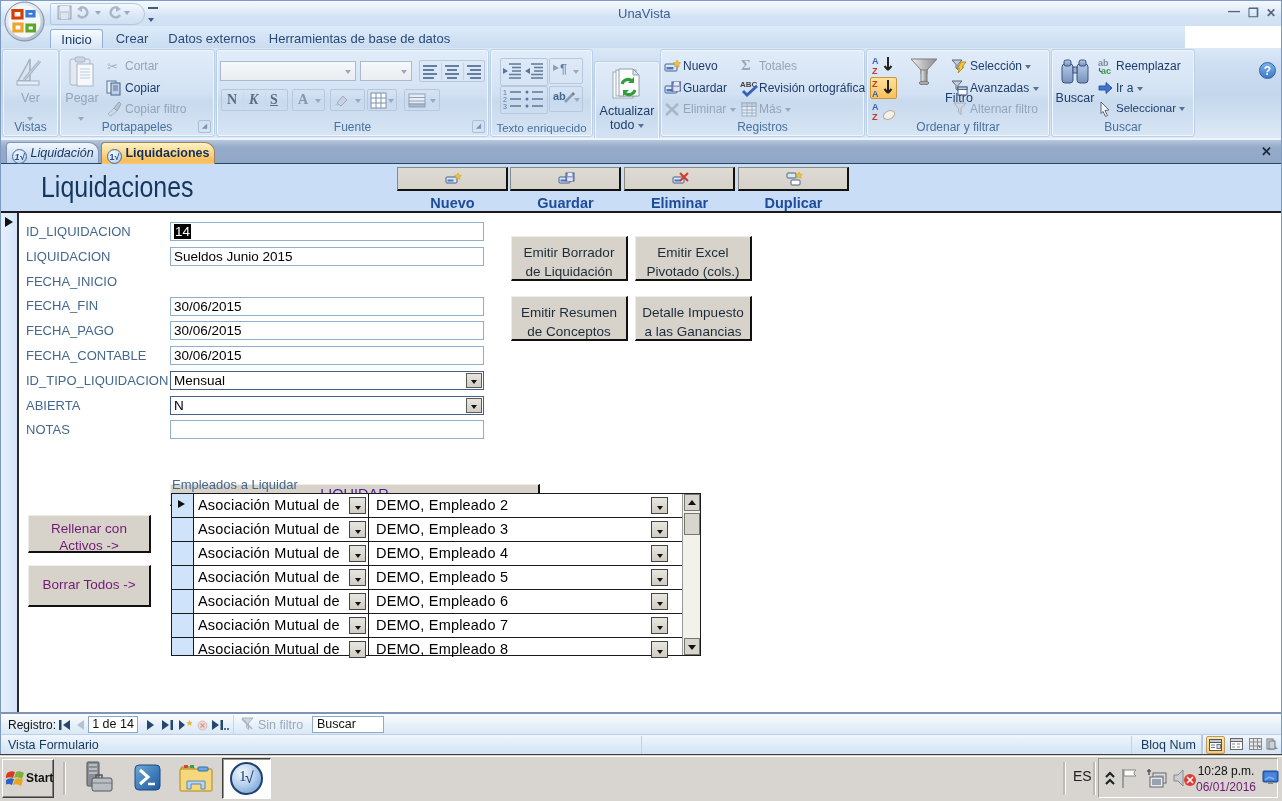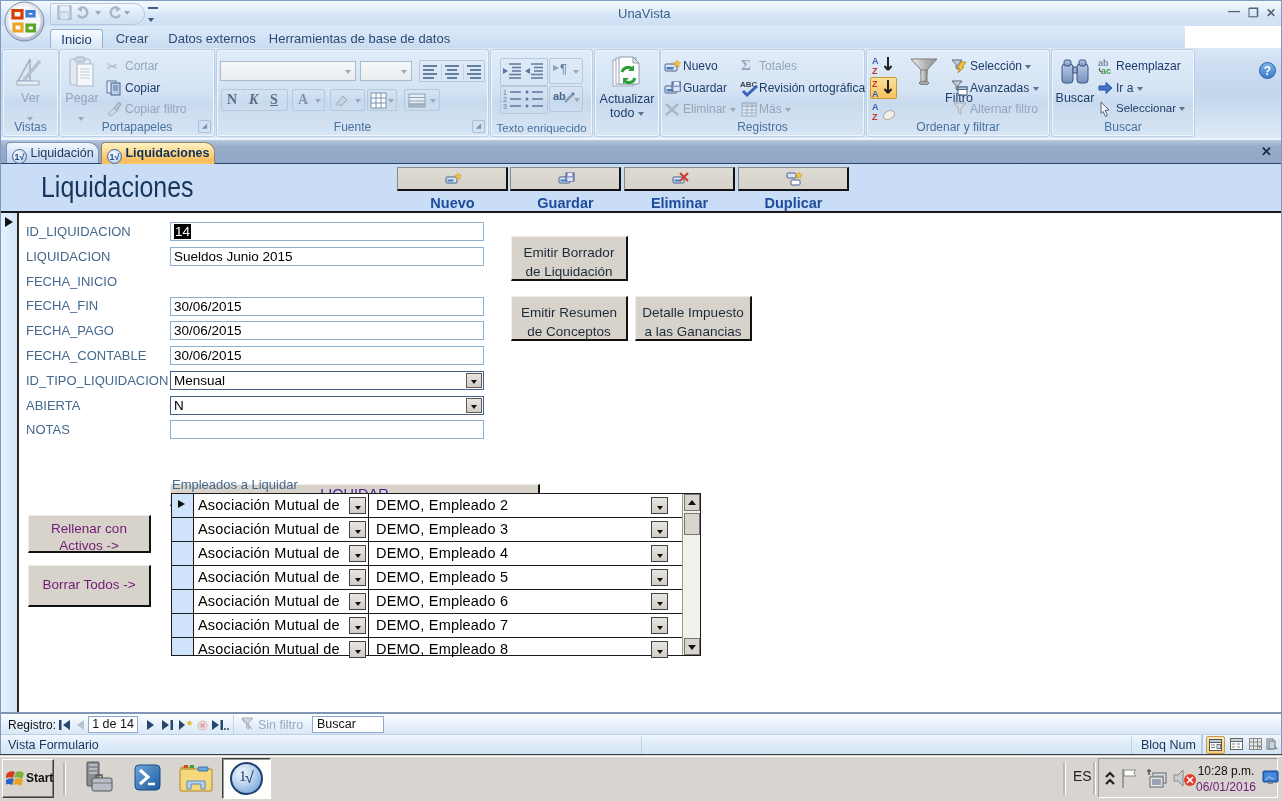--- a/index.html
+++ b/index.html
@@ -17,21 +17,21 @@
 .rgroup{top:1px;height:86px;background:linear-gradient(#e1ecf9,#d3e2f3 50%,#c8daee 60%,#d7e5f4);border:1px solid #bbcfe6;border-radius:3px;box-shadow:0 0 0 1px #eef5fc inset;}
 .rglabel{bottom:2px;left:0;right:0;text-align:center;font-size:12px;color:#48719e;position:absolute;}
 .rlauncher{position:absolute;right:3px;bottom:3px;width:11px;height:11px;border:1px solid #aabfd8;border-radius:2px;color:#7d94b4;font-size:7px;line-height:10px;text-align:center;}
 .smalltxt{font-size:12px;color:#1e3d6b;white-space:nowrap;}
 .graytxt{color:#96a4b8 !important;}
 .dd{display:inline-block;width:0;height:0;border-left:3px solid transparent;border-right:3px solid transparent;border-top:4px solid #5a718f;vertical-align:middle;}
 .dd.g{border-top-color:#9aa8ba;}
 
 #doctabs{left:0;top:140px;width:1282px;height:24px;background:linear-gradient(#b7c8de,#96acc9 30%,#90a7c6);border-bottom:1px solid #26466a;box-sizing:border-box;}
 .dtab{top:2px;height:22px;font-size:12.5px;line-height:22px;box-sizing:border-box;}
-#dtab1{left:6px;width:93px;height:21px;background:linear-gradient(#f2f7fd,#d9e6f7 45%,#bed3ee);border:1px solid #8095b5;border-bottom:none;color:#16365d;line-height:21px;border-radius:4px 10px 0 0;}
+#dtab1{left:6px;width:93px;height:21px;background:linear-gradient(#f2f7fd,#d9e6f7 45%,#bed3ee);border:1px solid #8095b5;border-bottom:none;color:#16365d;line-height:21px;border-radius:4px 10px 0 0;font-style:italic;}
 #dtab2{left:101px;width:114px;height:22px;background:linear-gradient(#fdf2c4,#fbd88e 45%,#f7bd59 85%,#f8c672);border:1px solid #97826a;border-bottom:none;color:#10305a;font-weight:bold;z-index:5;line-height:21px;border-radius:4px 10px 0 0;}
 .vlogo{display:inline-block;width:15px;height:15px;border-radius:50%;background:radial-gradient(circle at 35% 30%,#f2f7fd,#cfe2f6 55%,#9dbfe4);border:1px solid #466a9e;color:#2a4f80;font-size:9px;font-weight:bold;text-align:center;line-height:14px;vertical-align:-3px;box-sizing:border-box;}
 
 #formheader{left:0;top:164px;width:1282px;height:47px;background:#c9ddf7;border-bottom:2px solid #1a1a1a;box-sizing:content-box;}
 #ftitle{left:41px;top:7px;font-size:29px;color:#16365c;transform:scaleX(.86);transform-origin:0 0;}
 .hbtn{top:3px;height:24px;background:linear-gradient(#dedbd4,#d6d2ca);border:1px solid #8a8a84;border-right:2px solid #111;border-bottom:2px solid #111;box-sizing:border-box;}
 .hlbl{top:31px;height:16px;font-size:14.5px;font-weight:bold;color:#1d4c99;text-align:center;}
 
 #formbody{left:0;top:213px;width:1282px;height:499px;background:#fff;}
 #recsel{left:0;top:0;width:19px;height:499px;background:linear-gradient(90deg,#e8f1fc,#d4e5f9);border-right:2px solid #2a2a2a;box-sizing:border-box;}
@@ -276,21 +276,21 @@
         <span style="position:absolute;left:3px;top:3px;color:#47688e;font-size:11px;font-weight:bold;">ab</span>
         <svg style="position:absolute;left:14px;top:4px;" width="12" height="12" viewBox="0 0 12 12">
           <line x1="1" y1="11" x2="9" y2="3" stroke="#8b9bb0" stroke-width="2.5"></line>
           <path d="M9 1 l2 2 -1.5 1.5 -2 -2z" fill="#6b7f98"></path>
         </svg>
         <span class="dd g" style="position:absolute;right:2px;top:11px;"></span>
       </div>
     <div class="rglabel" style="font-size:11.5px;">Texto enriquecido</div>
   </div>
 
-  <div class="abs rgroup" style="left:594px;width:64px;">
+  <div class="abs rgroup" style="left:594px;width:64px;margin-top:12px;">
     <svg class="abs" style="left:16px;top:6px;" width="32" height="34" viewBox="0 0 32 34">
         <rect x="2" y="4" width="20" height="26" fill="#fff" stroke="#9aa7b8"></rect>
         <rect x="5" y="2" width="20" height="26" fill="#fff" stroke="#9aa7b8"></rect>
         <path d="M8 1 h14 l6 6 v21 h-20 z" fill="#fff" stroke="#8e9cae"></path>
         <path d="M22 1 l6 6 h-6 z" fill="#dfe5ec" stroke="#8e9cae"></path>
         <g fill="none" stroke="#2f9e36" stroke-width="3">
           <path d="M11 16 a6.5 6.5 0 0 1 11 -2.5"></path>
           <path d="M24 22 a6.5 6.5 0 0 1 -11 2.5"></path>
         </g>
         <path d="M23 9 v6 h-6 z" fill="#2f9e36"></path>
@@ -480,20 +480,21 @@
   <div class="abs fbox" style="top:108px;">30/06/2015</div>
   <div class="abs fbox" style="top:133px;">30/06/2015</div>
   <div class="abs fbox combo" style="top:158px;">Mensual<span class="cbtn"></span></div>
   <div class="abs fbox combo" style="top:183px;">N<span class="cbtn"></span></div>
   <div class="abs fbox" style="top:207px;"></div>
   <div class="abs graybtn" style="left:170px;top:231px;width:370px;height:22px;font-size:14.5px;color:#4c1d95;line-height:19px;margin-top:40px;">LIQUIDAR</div>
   <div class="abs flabel" style="left:172px;top:264px;">Empleados a Liquidar</div>
   <div class="abs graybtn bluebtxt" style="left:28px;top:302px;width:123px;font-size:13.5px;line-height:17px;padding-top:4px;height:38px;">Rellenar con<br>Activos -&gt;</div>
   <div class="abs graybtn bluebtxt" style="left:28px;top:352px;width:123px;height:42px;font-size:13.5px;line-height:38px;">Borrar Todos -&gt;</div>
   <div class="abs graybtn" style="left:511px;top:23px;width:117px;height:51px;font-size:13.5px;color:#1c2b3a;line-height:19px;padding-top:6px;height:45px;">Emitir Borrador<br>de Liquidación</div>
+  <div class="abs graybtn" style="left:635px;top:23px;width:117px;height:51px;font-size:13.5px;color:#1c2b3a;line-height:19px;padding-top:6px;height:45px;">Emitir Excel<br>Pivotado (cols.)</div>
   <div class="abs graybtn" style="left:511px;top:83px;width:117px;height:51px;font-size:13.5px;color:#1c2b3a;line-height:19px;padding-top:6px;height:45px;">Emitir Resumen<br>de Conceptos</div>
   <div class="abs graybtn" style="left:635px;top:83px;width:117px;height:51px;font-size:13.5px;color:#1c2b3a;line-height:19px;padding-top:6px;height:45px;">Detalle Impuesto<br>a las Ganancias</div>
   <div class="abs" id="dsheet">
     <div class="dsrow" style="top:0;">
         <div class="dssel">
           <div style="margin:6px 0 0 6px;width:0;height:0;border-left:7px solid #111;border-top:4.5px solid transparent;border-bottom:4.5px solid transparent;"></div>
         </div>
         <div class="dstxt" style="left:26px;">Asociación Mutual de</div>
         <div class="dsbtn" style="left:177px;"></div>
         <div class="dstxt" style="left:204px;">DEMO, Empleado 2</div>

